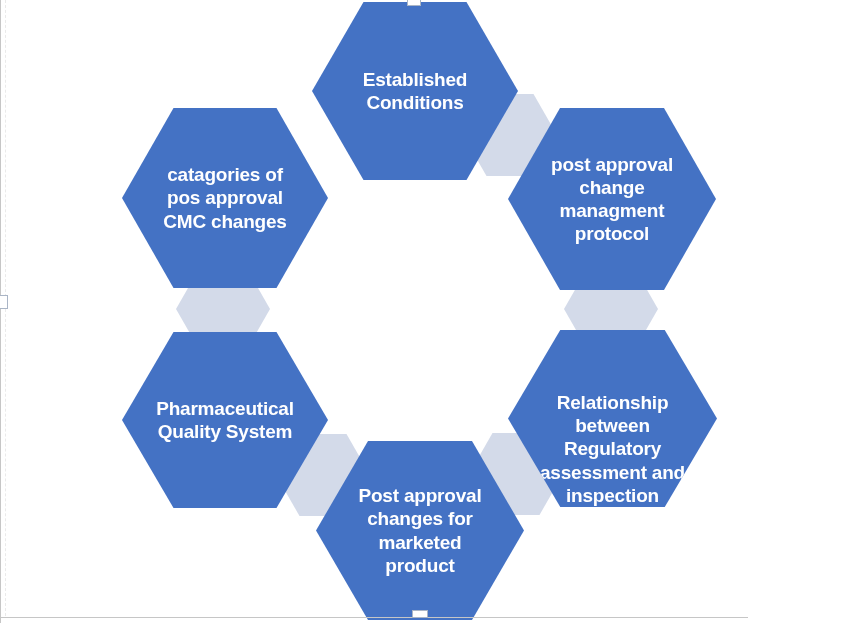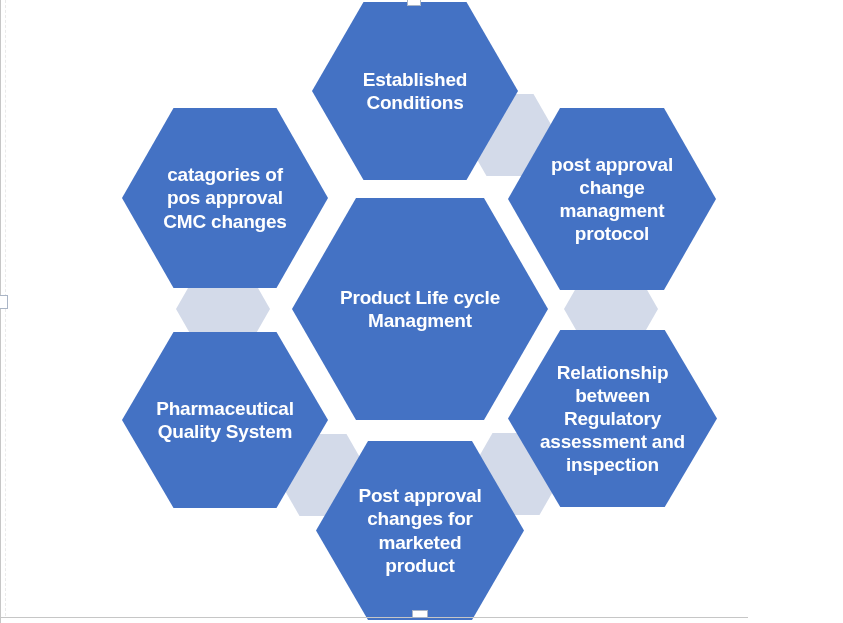--- a/index.html
+++ b/index.html
@@ -25,21 +25,21 @@
     clip-path:polygon(25% 0,75% 0,100% 50%,75% 100%,25% 100%,0 50%);
     background:var(--connector-fill,#d3dae9);
     z-index:1;
   }
   
   .hx-top    {left:312px;top:2px;  width:206px;height:178px;}
   .hx-tl     {left:122px;top:108px;width:206px;height:180px;justify-content:center;}
   .hx-tr     {left:508px;top:108px;width:208px;height:182px;}
   .hx-center {left:292px;top:198px;width:256px;height:222px;}
   .hx-bl     {left:122px;top:332px;width:206px;height:176px;}
-  .hx-br     {left:508px;top:330px;width:209px;height:177px;}
+  .hx-br     {left:508px;top:330px;width:209px;height:177px;align-items:flex-end;}
   .hx-bottom {left:316px;top:441px;width:208px;height:179px;}
   
   .cx-topright    {left:463px;top:94px; width:94px;height:82px;}
   .cx-left        {left:176px;top:268px;width:94px;height:82px;}
   .cx-right       {left:564px;top:268px;width:94px;height:82px;}
   .cx-bottomleft  {left:276px;top:434px;width:94px;height:82px;}
   .cx-bottomright {left:469px;top:433px;width:94px;height:82px;}
   
   .edge{position:absolute;z-index:3;}
   .edge-left      {left:0;top:0;width:1px;height:623px;background:#c6c6c6;}
@@ -80,24 +80,20 @@
 CMC changes</div>
   </div>
 
   <div class="hex hx-tr">
     <div class="label">post approval
 change
 managment
 protocol</div>
   </div>
 
-  <div class="hex hx-center">
-    <div class="label">Product Life cycle
-Managment</div>
-  </div>
 
   <div class="hex hx-bl">
     <div class="label">Pharmaceutical
 Quality System</div>
   </div>
 
   <div class="hex hx-br">
     <div class="label">Relationship
 between
 Regulatory

